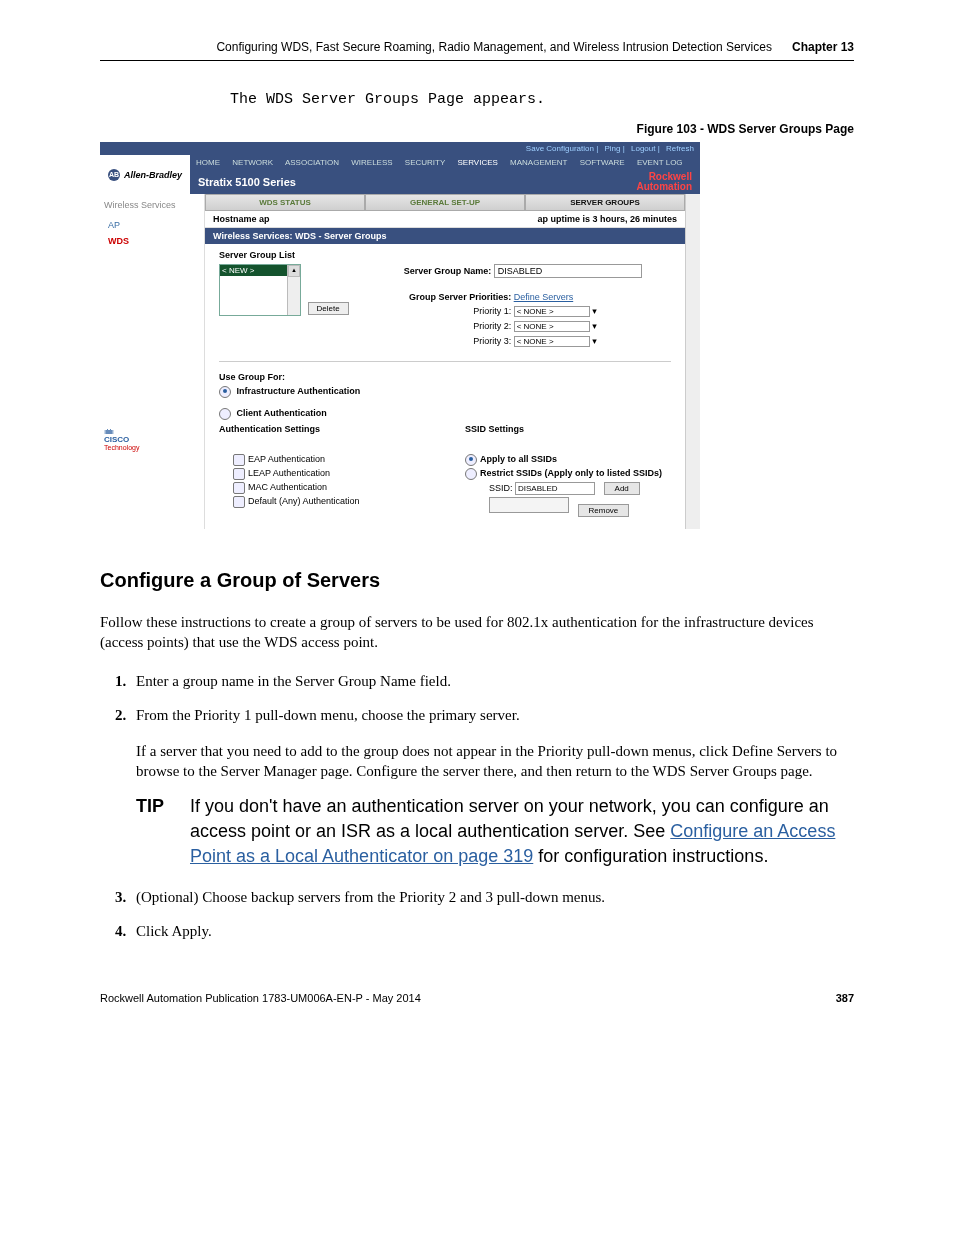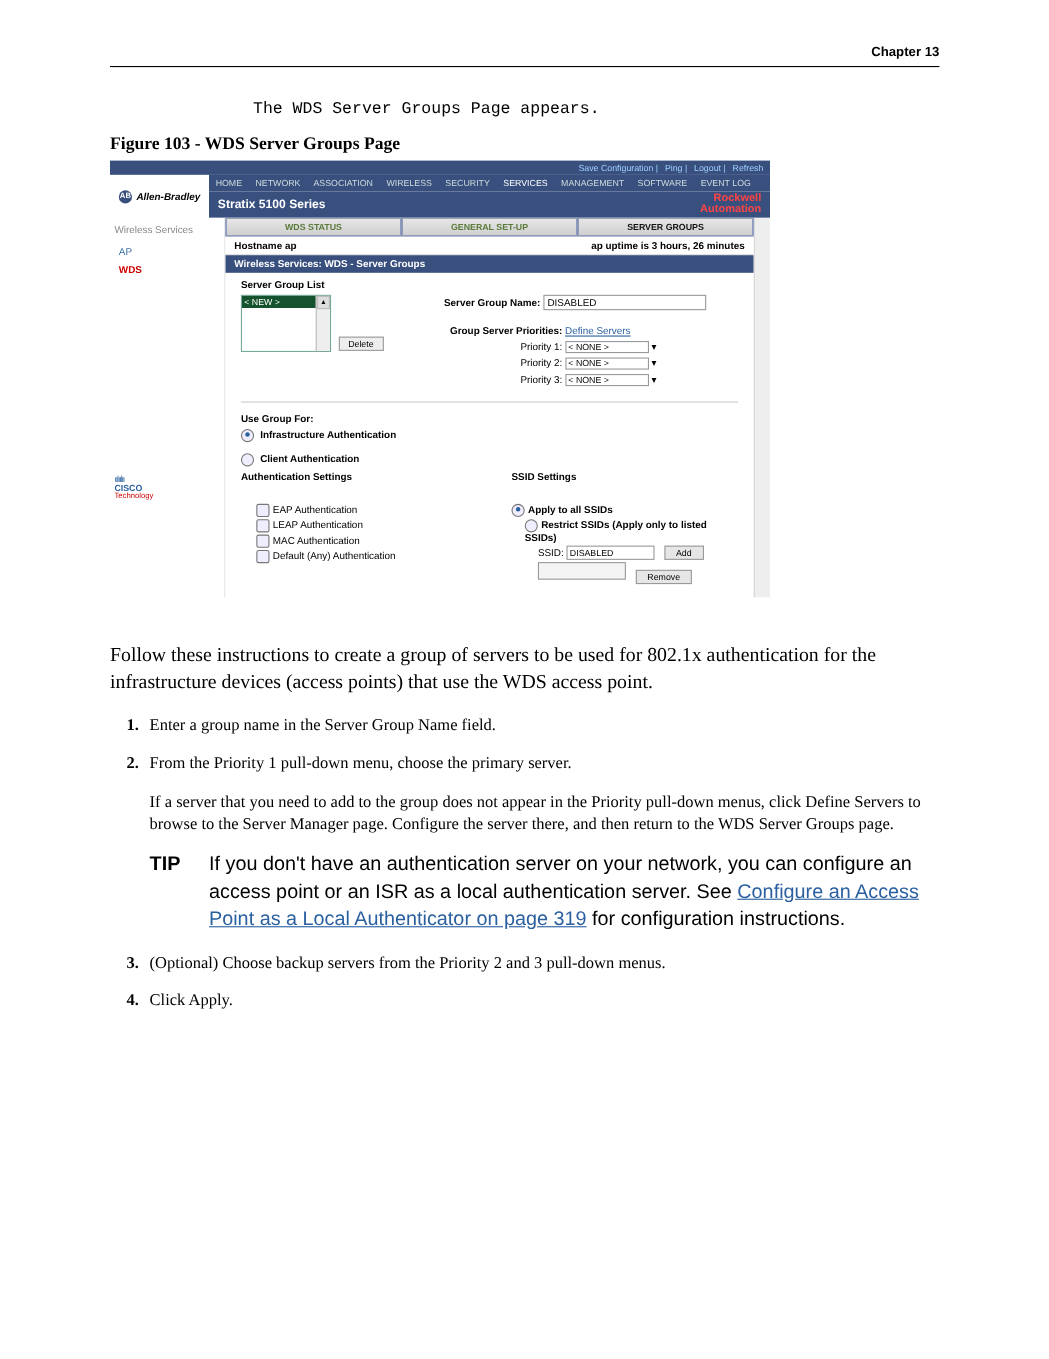--- a/index.html
+++ b/index.html
@@ -31,25 +31,26 @@
     font-family: Arial, Helvetica, sans-serif;
     font-weight: bold;
   }
   .intro-text {
     margin-left: 130px;
     font-size: 15px;
     margin-bottom: 14px;
     font-family: Liberation Mono, monospace;
   }
   .figure-caption {
-    font-family: Liberation Serif, serif;
+    font-family: Liberation Sans, sans-serif;
     font-weight: bold;
-    font-size: 16px;
+    font-size: 12px;
     margin-bottom: 6px;
     margin-left: 0;
+    text-align: right;
   }
 
   
   .ss {
     width: 600px;
     font-family: Arial, Helvetica, sans-serif;
     font-size: 9px;
     margin-bottom: 40px;
   }
   .ss-top-links {
@@ -201,21 +202,21 @@
 
   
   .h2-section {
     font-family: Arial, Helvetica, sans-serif;
     font-weight: bold;
     font-size: 20px;
     margin: 0 0 20px 0;
   }
   .content-block { margin-left: 0; }
   .body-para {
-    font-size: 18px;
+    font-size: 15px;
     margin: 0 0 18px 0;
     line-height: 1.35;
   }
   ol.steps {
     margin: 0 0 0 30px;
     padding: 0;
     font-size: 15px;
   }
   ol.steps > li {
     margin-bottom: 14px;
@@ -246,20 +247,21 @@
   }
   .footer-pub { font-family: Arial, Helvetica, sans-serif; }
   .footer-page { font-family: Arial, Helvetica, sans-serif; font-weight:bold; }
 </style>
 </head>
 <body>
 
 <div class="page">
 
   <div class="header-row">
+    <span class="header-title">Configuring WDS, Fast Secure Roaming, Radio Management, and Wireless Intrusion Detection Services</span>
     <span class="chapter-label">Chapter 13</span>
   </div>
 
   <p class="intro-text">The WDS Server Groups Page appears.</p>
 
   <div style="margin-left:0;">
     <div class="figure-caption">Figure 103 - WDS Server Groups Page</div>
 
     <div class="ss">
       <div class="ss-top-links">
@@ -371,39 +373,40 @@
               <div class="ss-col">
                 <div class="hdr">Authentication Settings</div>
                 <div class="opt"><span class="ss-check"></span><span>EAP Authentication</span></div>
                 <div class="opt"><span class="ss-check"></span><span>LEAP Authentication</span></div>
                 <div class="opt"><span class="ss-check"></span><span>MAC Authentication</span></div>
                 <div class="opt"><span class="ss-check"></span><span>Default (Any) Authentication</span></div>
               </div>
               <div class="ss-col">
                 <div class="hdr">SSID Settings</div>
                 <div class="opt" style="margin-left:0;"><span class="ss-radio checked"></span><b>Apply to all SSIDs</b></div>
-                <div class="opt" style="margin-left:12px;"><span class="ss-radio"></span><b>Restrict SSIDs (Apply only to listed SSIDs)</b></div>
+                <div class="opt" style="margin-left:0;"><span class="ss-radio"></span><b>Restrict SSIDs (Apply only to listed SSIDs)</b></div>
                 <div class="opt" style="margin-left:24px;">
                   <span>SSID:</span>
                   <span class="ss-ssid-box">DISABLED</span>
                   <span class="ss-btn">Add</span>
                 </div>
                 <div class="opt" style="margin-left:24px;">
                   <span class="ss-ssid-box" style="height:12px;background:#f4f4f4;"></span>
                   <span class="ss-btn">Remove</span>
                 </div>
               </div>
             </div>
           </div>
         </div>
         <div class="ss-scrollbar-right"></div>
       </div>
     </div>
 
     <div class="content-block">
+      <h2 class="h2-section">Configure a Group of Servers</h2>
 
       <p class="body-para">Follow these instructions to create a group of servers to be used for 802.1x authentication for the infrastructure devices (access points) that use the WDS access point.</p>
 
       <ol class="steps">
         <li>
           <span>Enter a group name in the Server Group Name field.</span>
         </li>
         <li>
           <span>From the Priority 1 pull-down menu, choose the primary server.</span>
           <p class="step-sub" style="font-family:Georgia,serif;">If a server that you need to add to the group does not appear in the Priority pull-down menus, click Define Servers to browse to the Server Manager page. Configure the server there, and then return to the WDS Server Groups page.</p>
@@ -417,14 +420,18 @@
         <li>
           <span>(Optional) Choose backup servers from the Priority 2 and 3 pull-down menus.</span>
         </li>
         <li>
           <span>Click Apply.</span>
         </li>
       </ol>
     </div>
   </div>
 
+  <div class="footer-row">
+    <span class="footer-pub">Rockwell Automation Publication 1783-UM006A-EN-P - May 2014</span>
+    <span class="footer-page">387</span>
+  </div>
 
 </div>
 
 </body></html>

